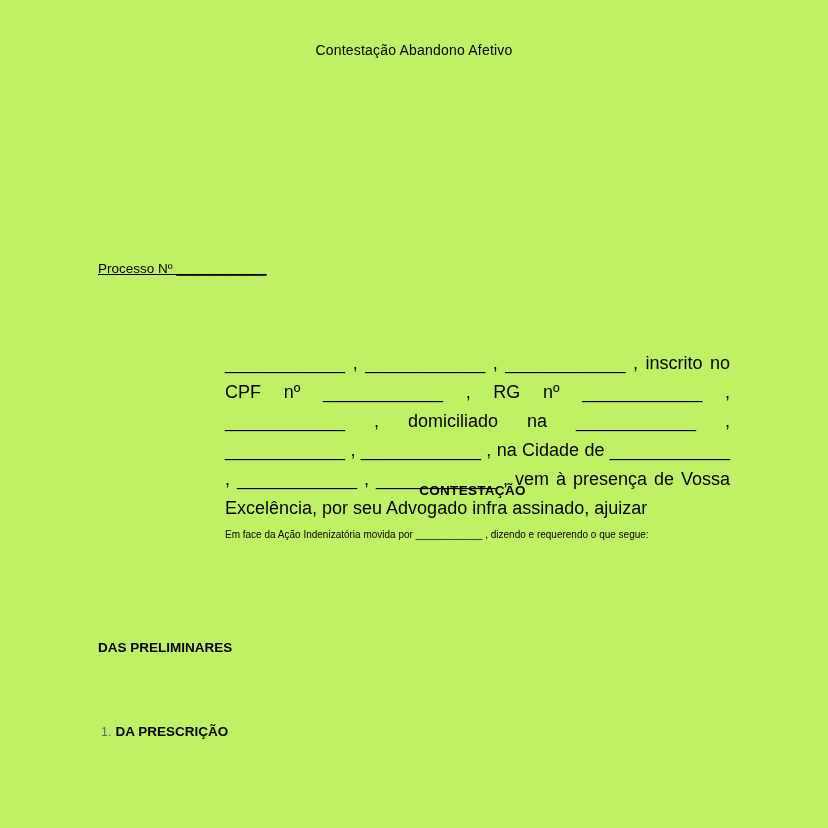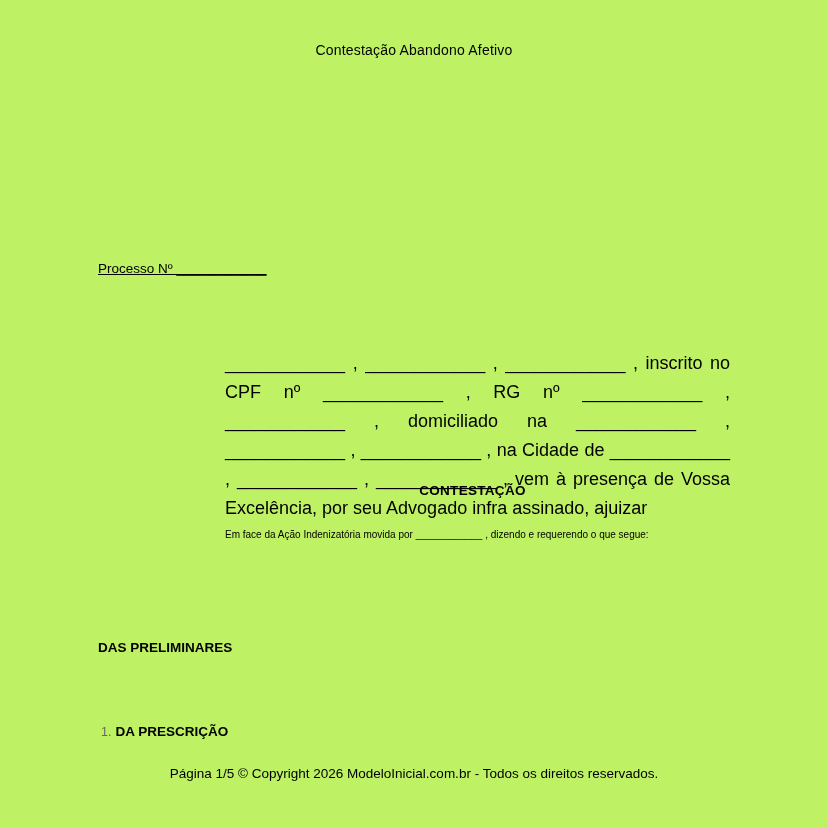--- a/index.html
+++ b/index.html
@@ -120,15 +120,14 @@
   <div class="section-heading">CONTESTAÇÃO</div>
 
   <div class="intro">Em face da Ação Indenizatória movida por ____________ , dizendo e requerendo o que segue:</div>
 
   <div class="preliminares-heading">DAS PRELIMINARES</div>
 
   <div class="numbered-item">
     <span class="item-number">1.</span><span class="item-label">DA PRESCRIÇÃO</span>
   </div>
 
-  <div class="page-footer">Página 1/5 © Copyright 2026 ModeloInicial.com.br - Todos os direitos reservados.</div>
 
 </div>
 
 </body></html>

